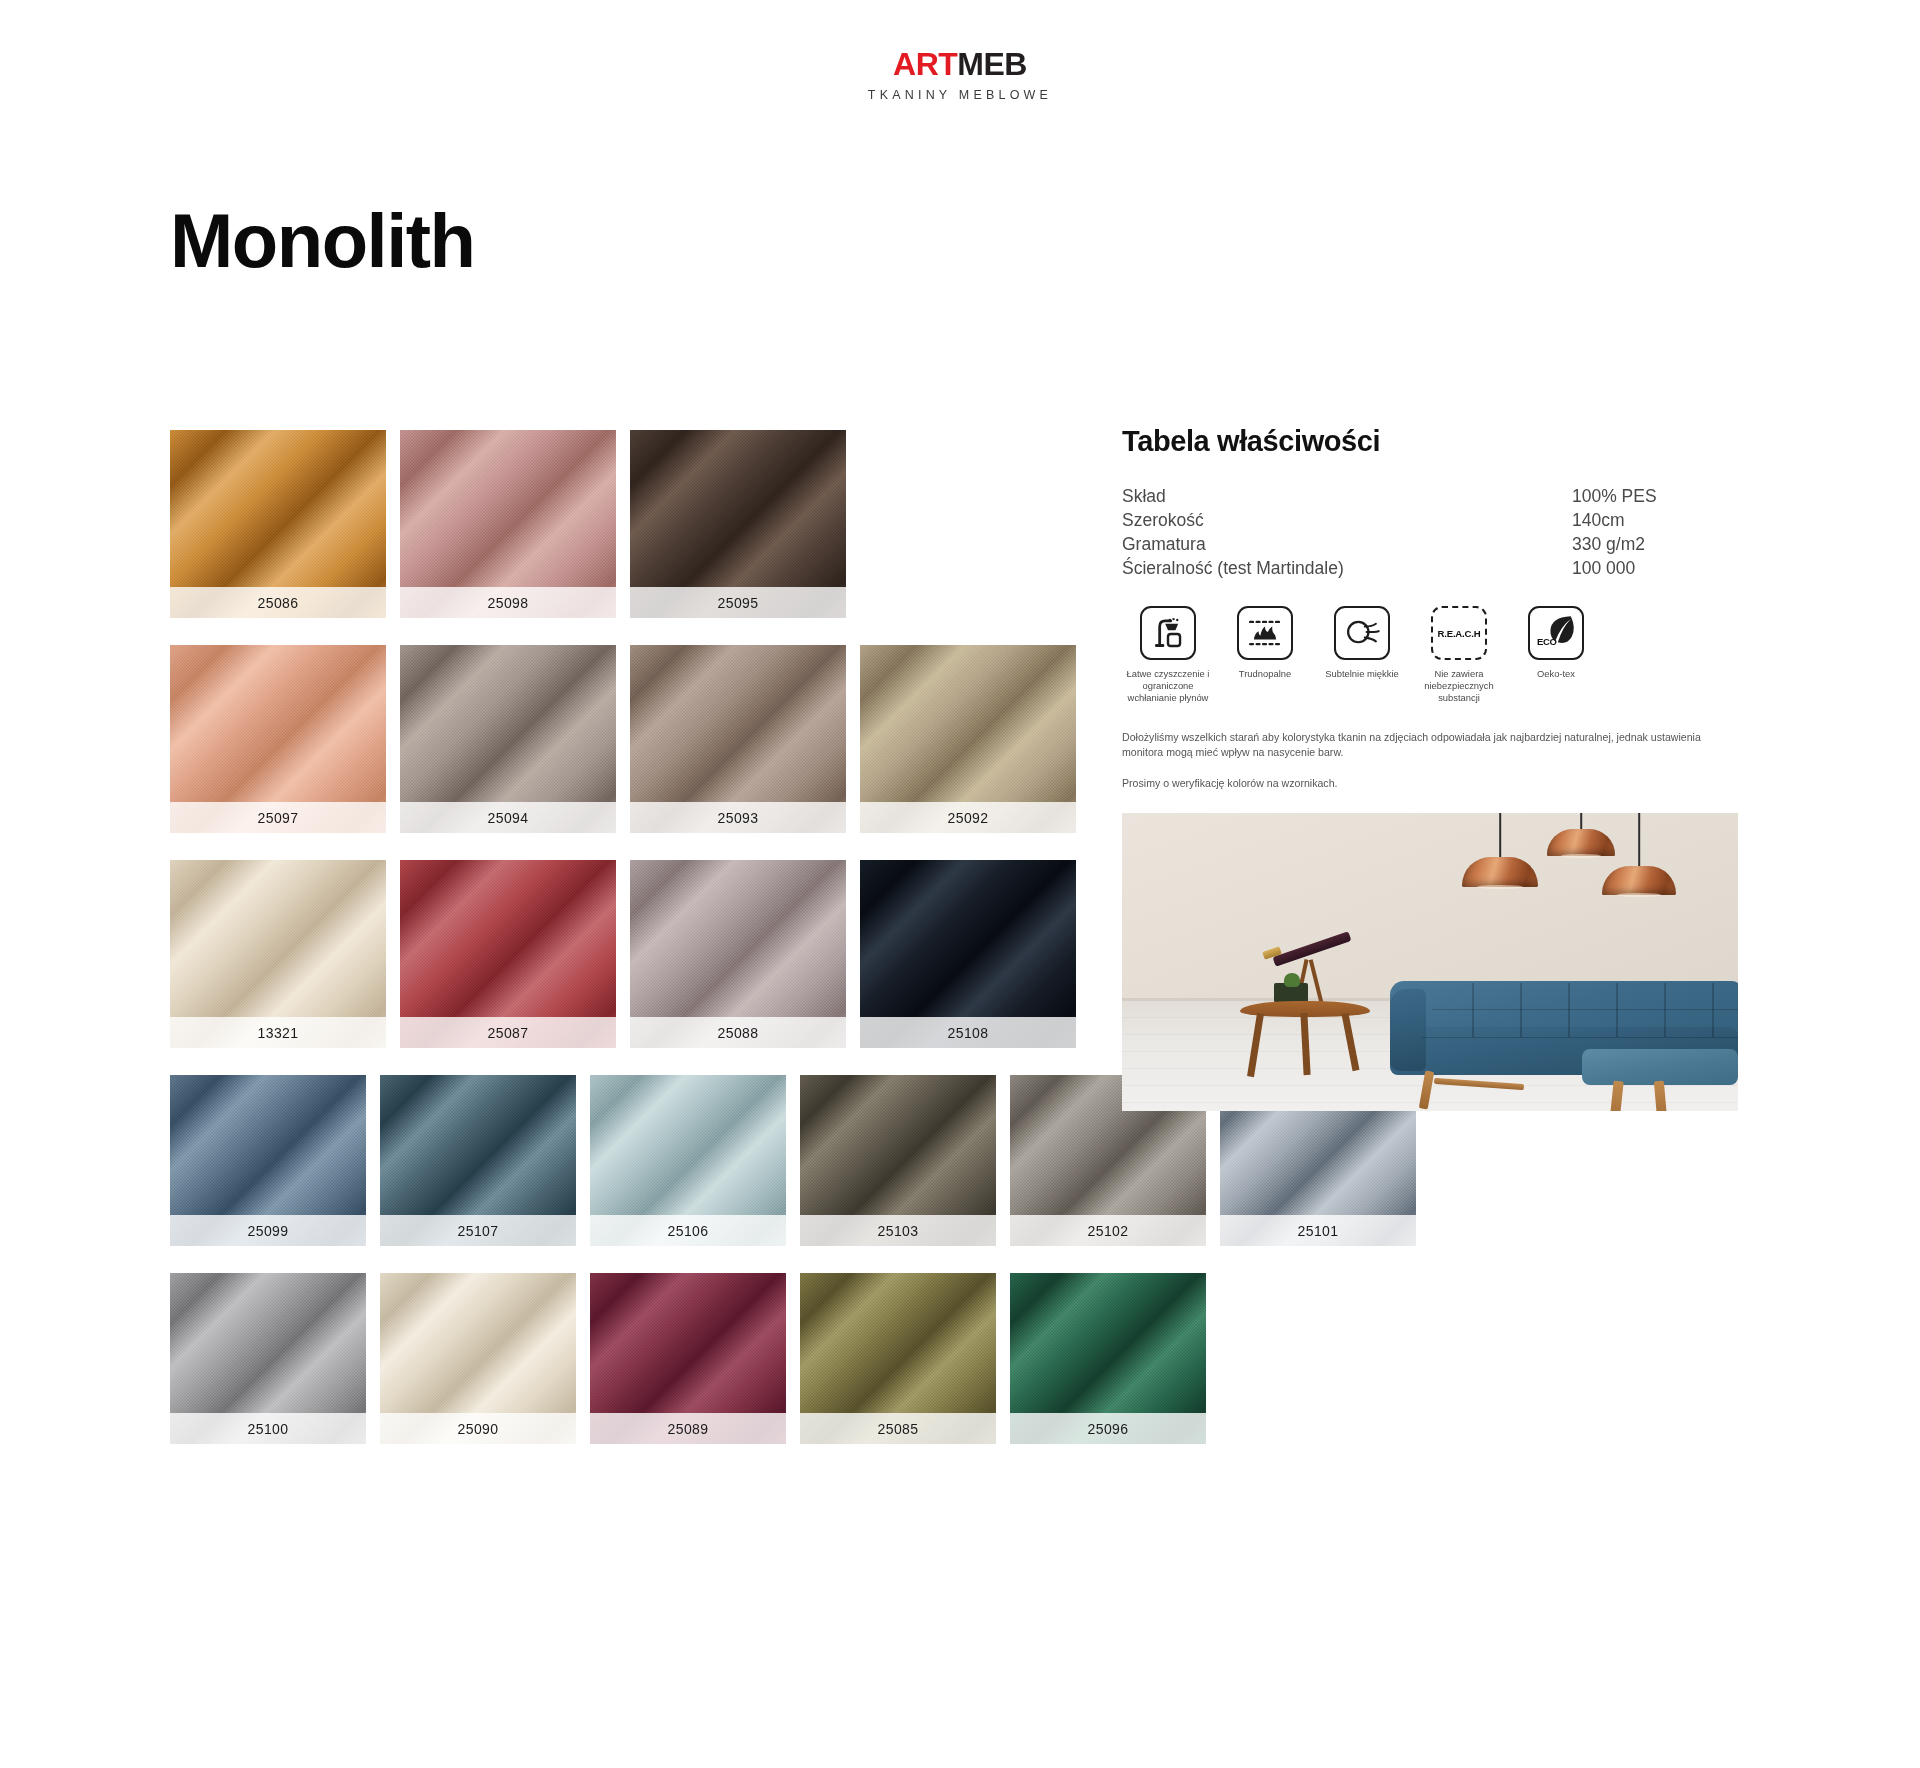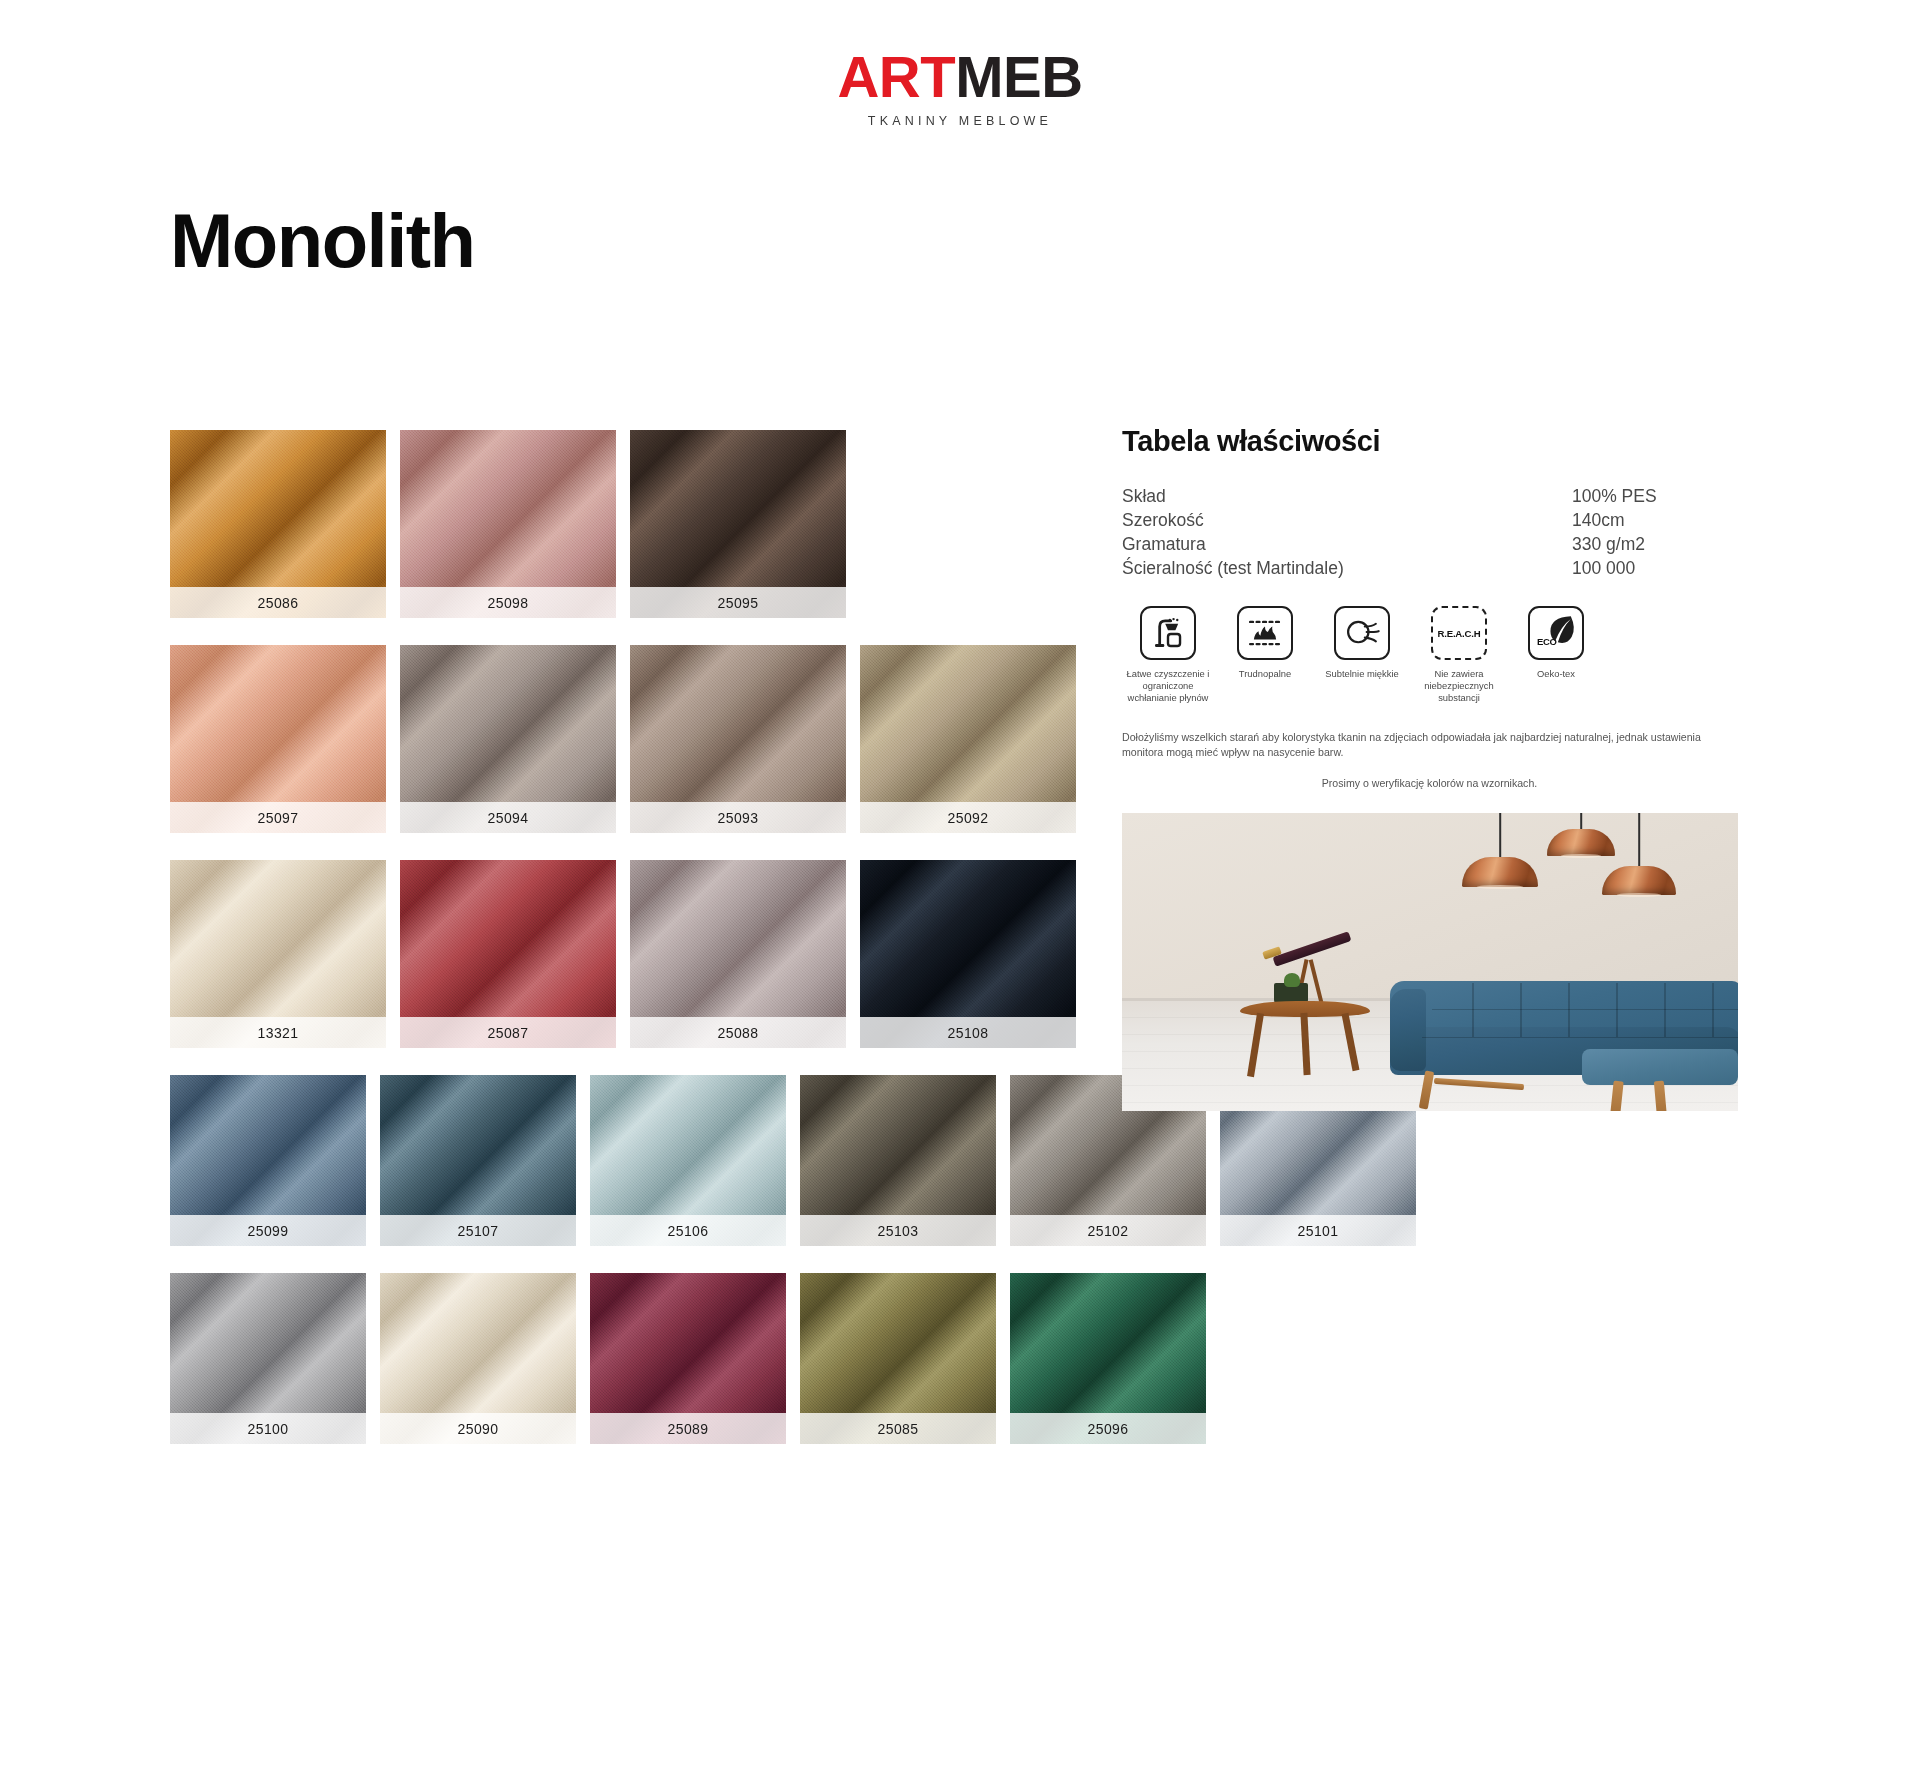--- a/index.html
+++ b/index.html
@@ -10,21 +10,21 @@
     font-family: "Liberation Sans", "DejaVu Sans", sans-serif;
     overflow: hidden;
   }
   .page { position: relative; width: 1920px; height: 1768px; background:#fff; }
 
   
   .logo-wrap {
     position: absolute; top: 48px; left: 0; width: 1920px;
     display: flex; flex-direction: column; align-items: center;
   }
-  .logo-main { font-size: 58px; font-weight: 800; letter-spacing: -0.5px; line-height: 1; }
+  .logo-main { font-size: 32px; font-weight: 800; letter-spacing: -0.5px; line-height: 1; }
   .logo-art { color: #e31b23; }
   .logo-meb { color: #231f20; }
   .logo-sub {
     margin-top: 8px; font-size: 12.5px; letter-spacing: 4.2px;
     color: #3b3b3b; font-weight: 400;
   }
 
   
   .title {
     position: absolute; left: 170px; top: 203px;
@@ -91,21 +91,21 @@
     letter-spacing: -0.2px;
   }
   .eco-txt {
     position: absolute; left: 7px; bottom: 11px; font-size: 9.5px;
     font-weight: 700; color: #111; letter-spacing: -0.3px;
   }
 
   
   .disclaimer { margin-top: 26px; width: 615px; }
   .disclaimer p { font-size: 10.6px; color: #555; line-height: 14.5px; }
-  .disclaimer p + p { margin-top: 17px; text-align: center; }
+  .disclaimer p + p { margin-top: 17px; }
 
   
   .photo {
     position: relative; margin-top: 22px;
     width: 616px; height: 298px; overflow: hidden;
     background: linear-gradient(180deg,#e7e1da 0%, #e3ddd5 62%, #dcd7d1 62.5%, #e9e7e4 100%);
   }
   .ph-wall { position:absolute; left:0; top:0; width:100%; height:63%;
     background: linear-gradient(160deg,#eae4dc 0%, #e4ddd4 55%, #ded7ce 100%); }
   .ph-floor { position:absolute; left:0; bottom:0; width:100%; height:37%;

